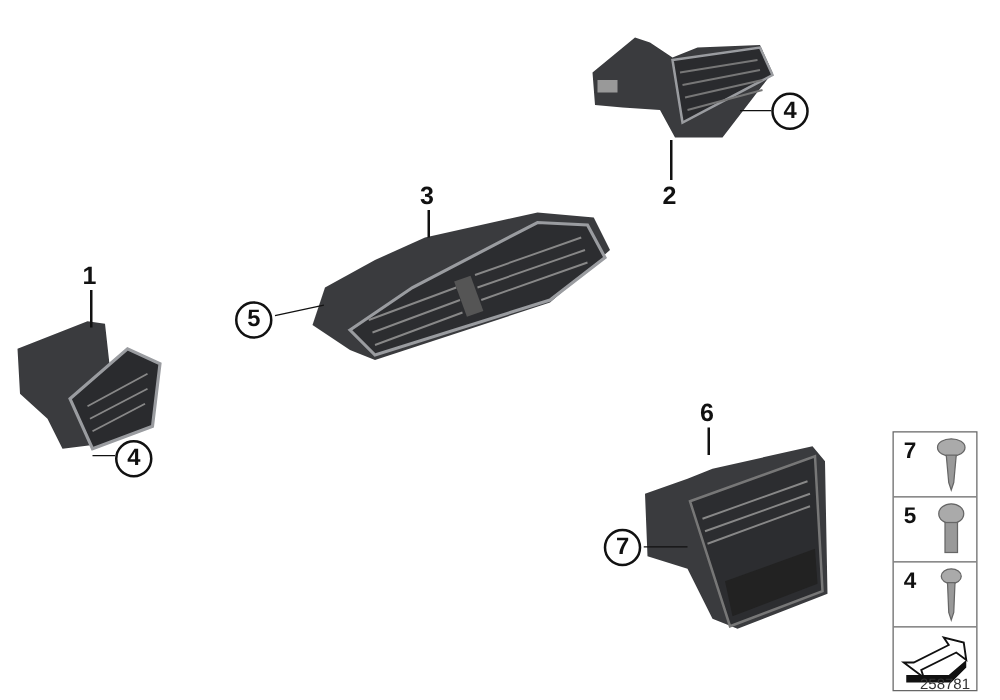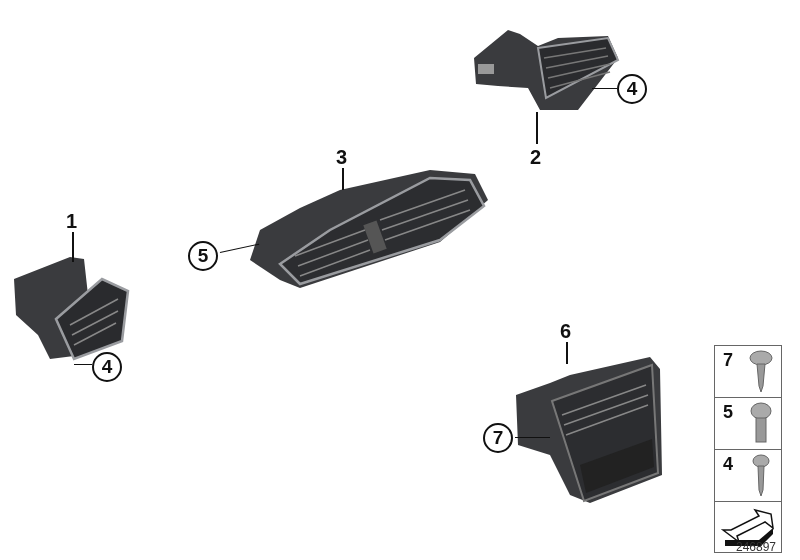--- a/index.html
+++ b/index.html
@@ -112,13 +112,13 @@
     </svg>
   </div>
   <div class="legend-cell">
     <svg style="position:absolute;left:4px;top:6px" width="58" height="40" viewBox="0 0 58 40">
       <path d="M4 22 L20 34 L18 28 L46 14 L54 20 L52 6 L36 2 L40 8 L12 22 Z" fill="#fff" stroke="#111" stroke-width="1.5"></path>
       <path d="M6 32 L40 32 L54 20 L54 26 L42 38 L6 38 Z" fill="#111"></path>
     </svg>
   </div>
 </div>
 
-<div class="ref">246897</div>
+<div class="ref">258781</div>
 
 </body></html>

